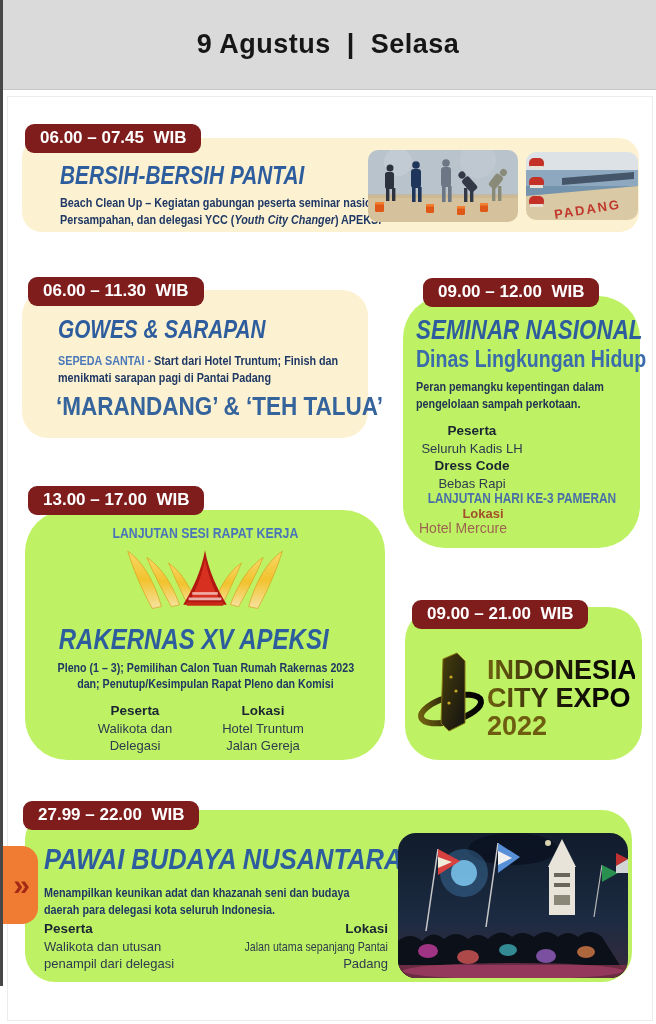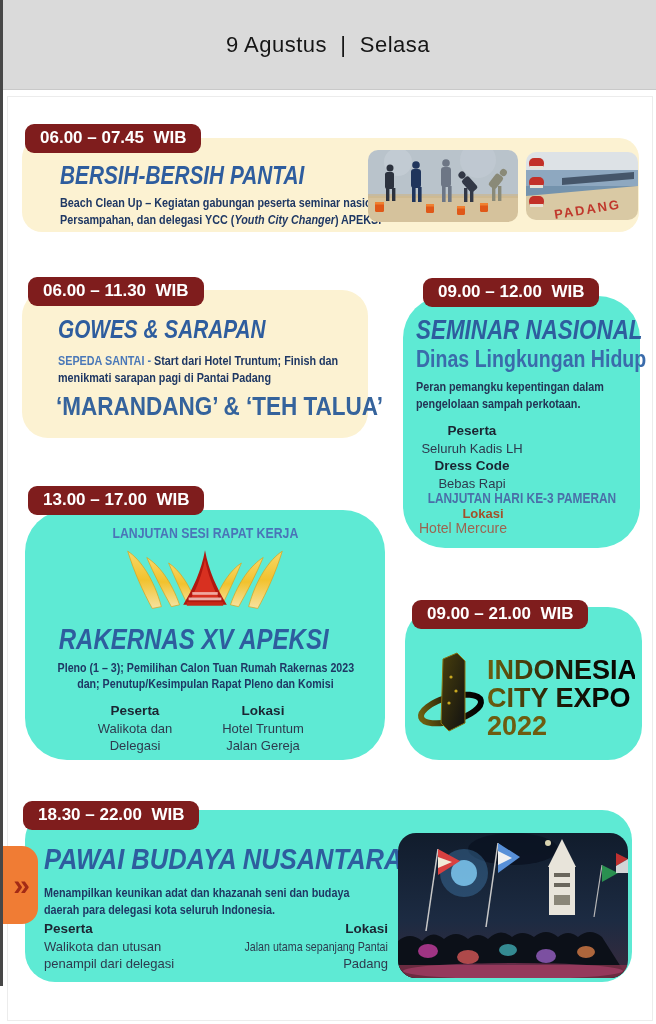--- a/index.html
+++ b/index.html
@@ -4,29 +4,29 @@
 <style>
   * { margin:0; padding:0; box-sizing:border-box; }
   html,body { width:656px; height:1024px; }
   body {
     position:relative; background:#ffffff; overflow:hidden;
     font-family:"Liberation Sans","DejaVu Sans",sans-serif; color:#1f3864;
   }
   .edge-left { position:absolute; left:0; top:0; width:3px; height:986px; background:#474747; z-index:9; }
   .header { position:absolute; left:0; top:0; width:656px; height:90px; background:#dadada;
             display:flex; align-items:center; justify-content:center; border-bottom:1px solid #c9c9c9; }
-  .header-title { font-size:22px; font-weight:normal; color:#161616; white-space:pre; letter-spacing:0.5px; }
+  .header-title { font-size:27px; font-weight:bold; color:#161616; white-space:pre; letter-spacing:0.5px; }
   .panel { position:absolute; left:7px; top:96px; width:646px; height:925px; border:1px solid #ececec; }
 
   .time-badge { position:absolute; background:#7f1d1d; color:#ffffff; font-weight:bold;
                 font-size:17px; padding:4px 15px 5px; border-radius:9px; white-space:pre; z-index:5; }
 
   .card { position:absolute; }
   .cream { background:#fcf2d2; }
-  .blue  { background:#5eead4; }
+  .blue  { background:#bef264; }
 
   .card1 { left:22px; top:138px; width:617px; height:94px;  border-radius:20px; }
   .card2 { left:22px; top:290px; width:346px; height:148px; border-radius:26px; }
   .card3 { left:403px; top:296px; width:237px; height:252px; border-radius:42px; }
   .card4 { left:25px; top:510px; width:360px; height:250px; border-radius:42px; }
   .card5 { left:405px; top:607px; width:237px; height:153px; border-radius:34px; }
   .card6 { left:25px; top:810px; width:607px; height:172px; border-radius:30px; }
 
   .abs { position:absolute; }
   .title-blue { color:#2e5d9e; font-weight:bold;font-style:italic; }
@@ -281,21 +281,21 @@
     <polygon points="30,12 44,6 52,14 52,76 36,84 28,76" fill="url(#bg2)" stroke="#857313" stroke-width="1"></polygon>
     <circle cx="38" cy="30" r="1.6" fill="#c8a820"></circle>
       <circle cx="43" cy="44" r="1.6" fill="#c8a820"></circle>
       <circle cx="36" cy="56" r="1.6" fill="#c8a820"></circle>
     <text x="74" y="32" font-size="27" font-weight="bold" fill="url(#gb)">INDONESIA</text>
     <text x="74" y="60" font-size="27" font-weight="bold" fill="url(#gb)">CITY EXPO</text>
     <text x="74" y="88" font-size="27" font-weight="bold" fill="#6e5c10">2022</text>
   </svg>
 </section>
 
-<div class="time-badge" style="left:23px; top:801px;">18.30 – 22.00  WIB</div>
+<div class="time-badge" style="left:23px; top:801px;">27.99 – 22.00  WIB</div>
 <div class="orange-tab">
   <span class="chevrons">»</span>
 </div>
 <section class="card blue card6">
   <div class="abs c6-title title-blue">
     <span class="squeeze">PAWAI BUDAYA NUSANTARA</span>
   </div>
   <div class="abs c6-desc">
     <div class="bl"><span class="squeeze">Menampilkan keunikan adat dan khazanah seni dan budaya</span></div>
     <div class="bl"><span class="squeeze">daerah para delegasi kota seluruh Indonesia.</span></div>

